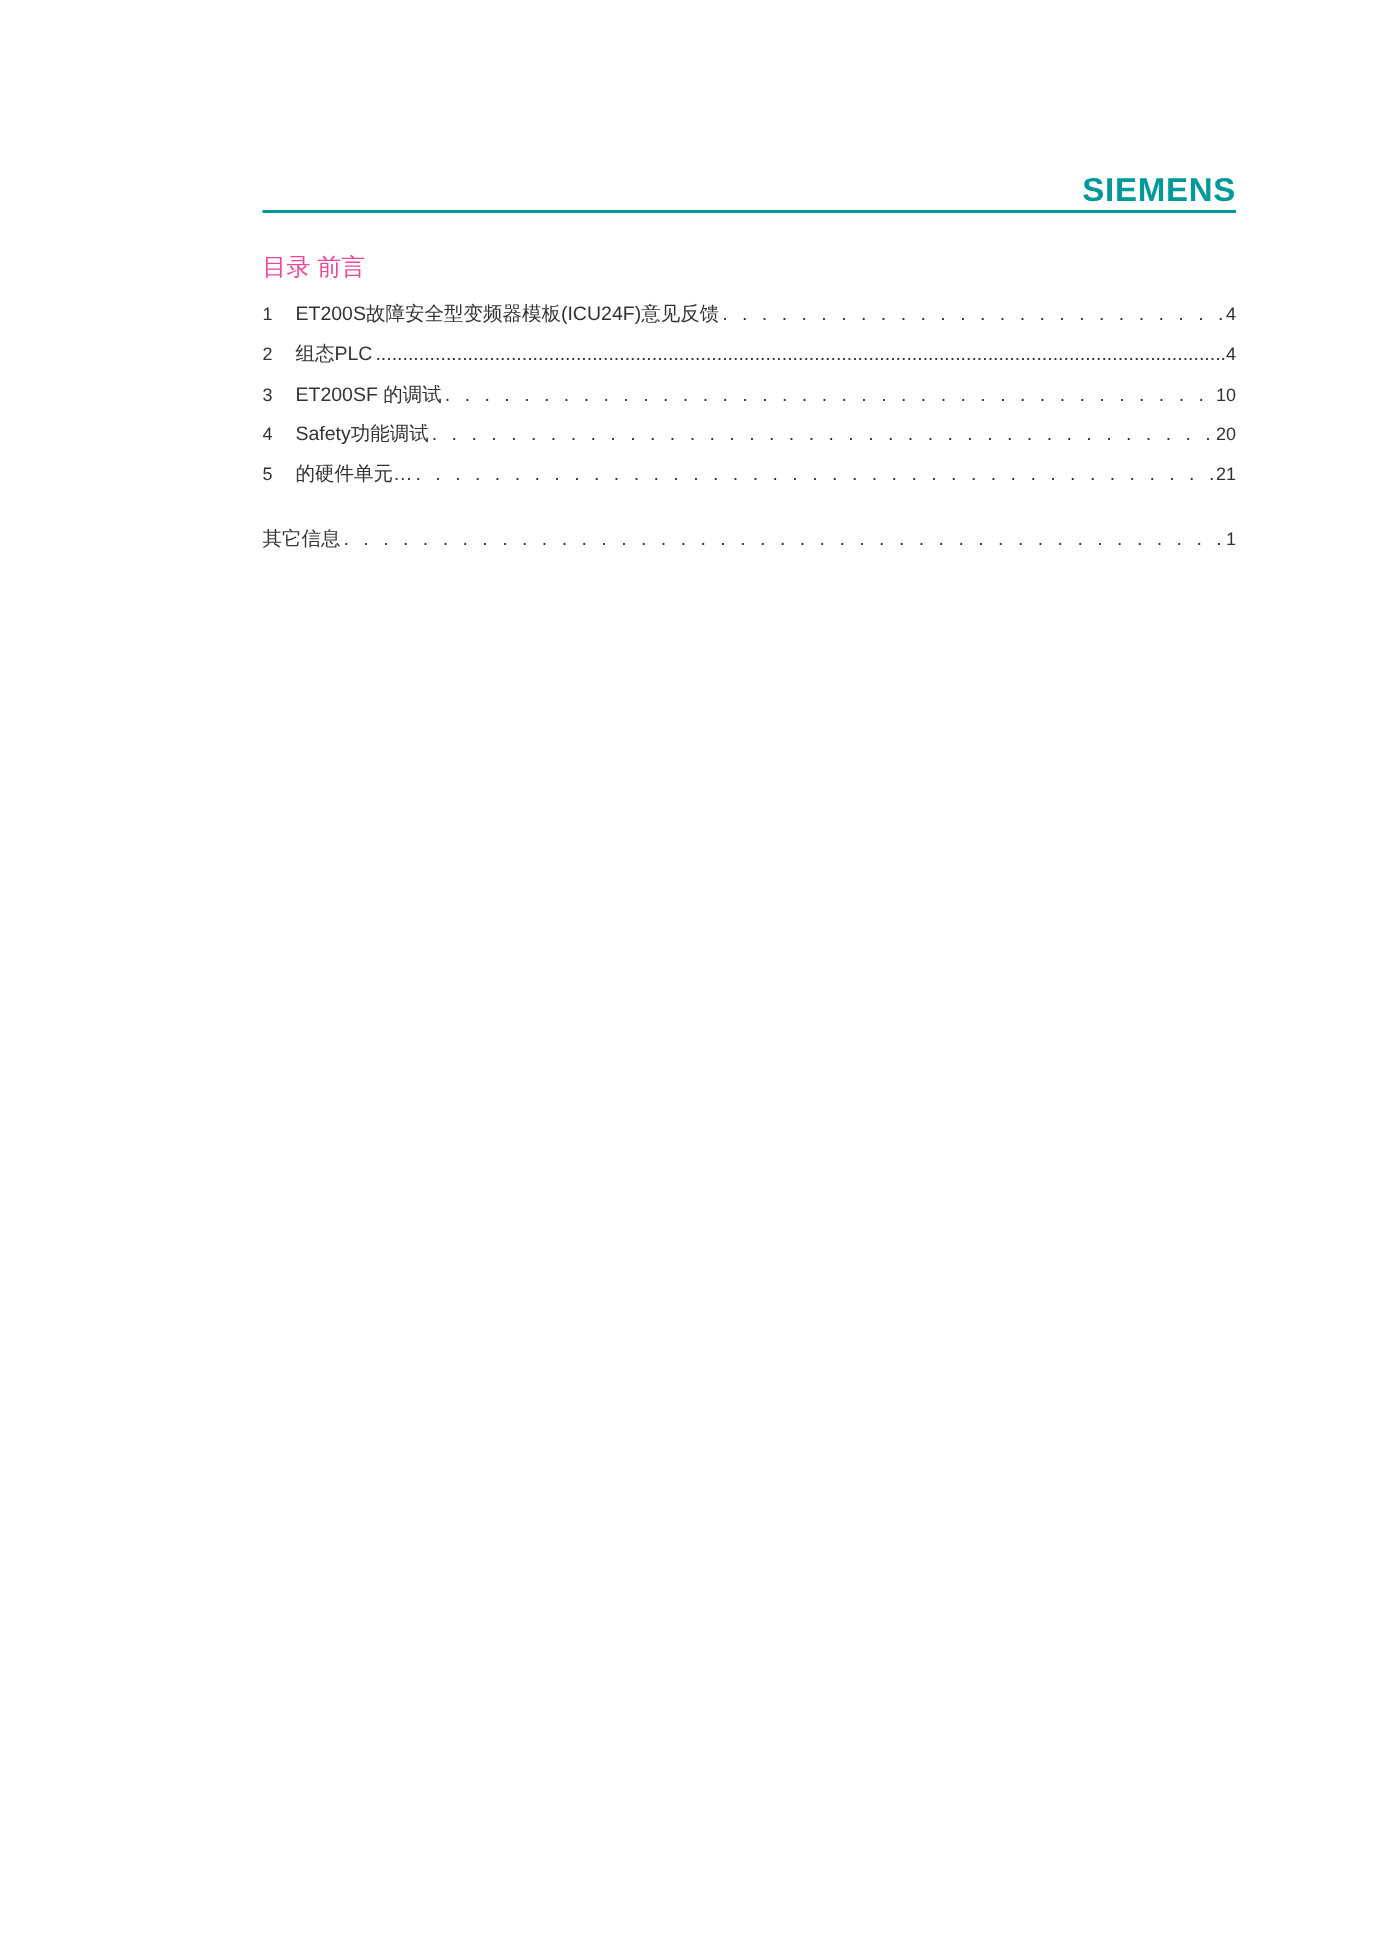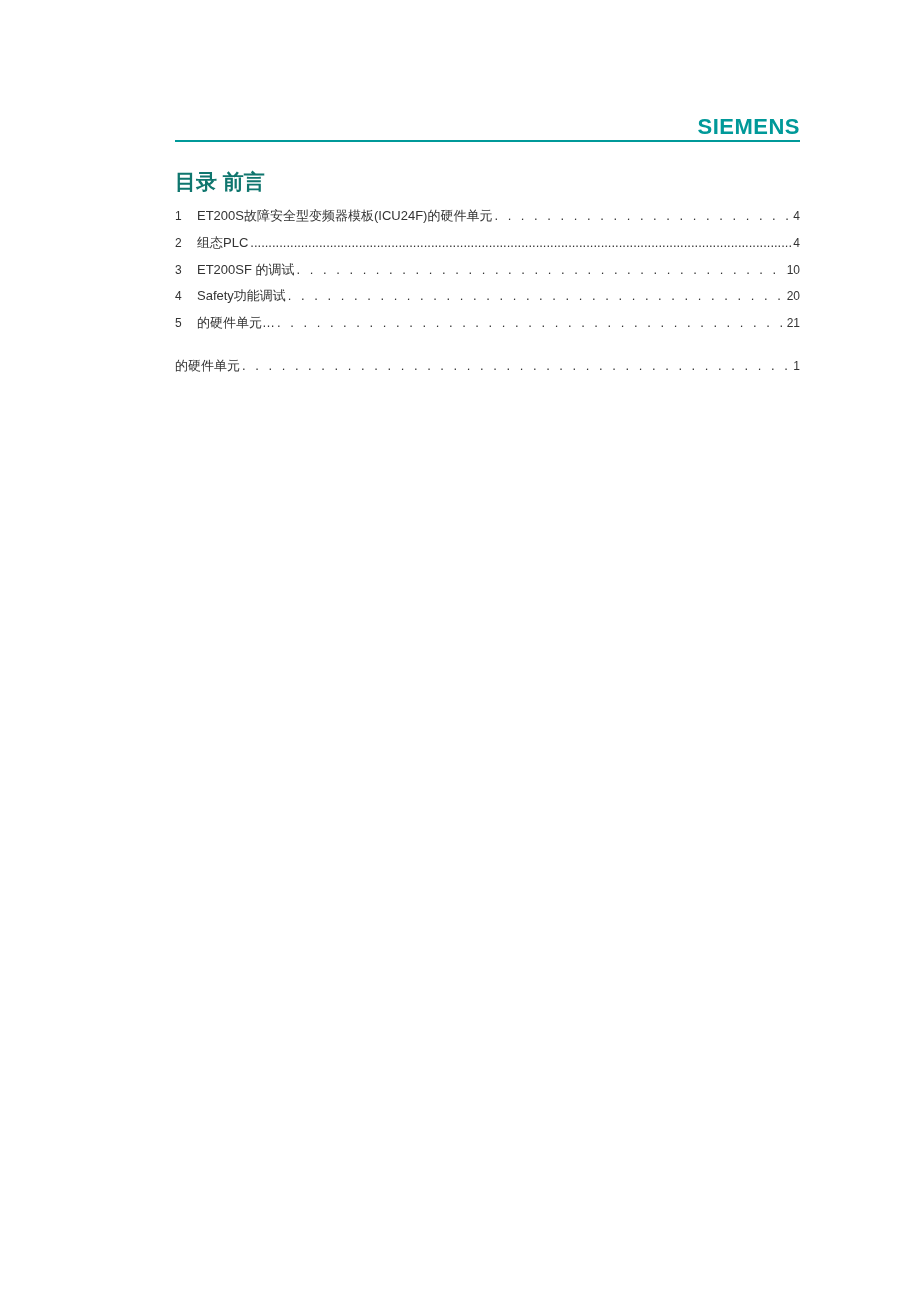--- a/index.html
+++ b/index.html
@@ -8,43 +8,43 @@
       box-sizing: border-box;
     }
     body {
       background: #ffffff;
       font-family: "Microsoft YaHei", "SimSun", Arial, sans-serif;
       width: 920px;
       height: 1301px;
       position: relative;
     }
     .page-container {
-      padding: 140px 120px 100px 175px;
+      padding: 140px 96px 100px 175px;
     }
     .header-rule {
       border-bottom: 2px solid #009999;
       margin-bottom: 4px;
       position: relative;
     }
     .brand {
       position: absolute;
       right: 0;
       top: -26px;
       color: #009999;
       font-family: Arial, sans-serif;
       font-weight: bold;
       font-size: 22px;
       letter-spacing: 0.5px;
     }
     .toc-heading {
-      font-size: 21px;
-      color: #0f766e;
+      font-size: 16px;
+      color: #ec4899;
       margin-top: 26px;
       margin-bottom: 10px;
-      font-weight: bold;
+      font-weight: normal;
     }
     .toc-list {
       list-style: none;
     }
     .toc-item {
       display: flex;
       align-items: baseline;
       font-size: 13px;
       color: #333;
       line-height: 1.6;
@@ -105,21 +105,21 @@
 <div class="page-container">
   <div class="header-rule">
     <div class="brand">SIEMENS</div>
   </div>
 
   <div class="toc-heading">目录  前言</div>
 
   <ul class="toc-list">
     <li class="toc-item">
       <span class="toc-num">1</span>
-      <span class="toc-title">ET200S故障安全型变频器模板(ICU24F)的硬件单元</span>
+      <span class="toc-title">ET200S故障安全型变频器模板(ICU24F)意见反馈</span>
       <span class="toc-leader">. . . . . . . . . . . . . . . . . . . . . . . . . . . . . . . . . . . . . . . . . . . . . . . . . . . . . . . . . . . . . . . . . . . . . . . . . . . . . . . . . . . . . . . . . . . . . . . . . . . . . . . . . . . . . . . . . . . . . . . . . . . . . . . . . . . . . . . . . . . . . . . . . . . . . .</span>
       <span class="toc-page">4</span>
     </li>
     <li class="toc-item">
       <span class="toc-num">2</span>
       <span class="toc-title">组态PLC</span>
       <span class="toc-leader dense">........................................................................................................................................................................................................................................................</span>
       <span class="toc-page">4</span>
     </li>
     <li class="toc-item">
@@ -137,18 +137,18 @@
     <li class="toc-item">
       <span class="toc-num">5</span>
       <span class="toc-title">的硬件单元…</span>
       <span class="toc-leader">. . . . . . . . . . . . . . . . . . . . . . . . . . . . . . . . . . . . . . . . . . . . . . . . . . . . . . . . . . . . . . . . . . . . . . . . . . . . . . . . . . . . . . . . . . . . . . . . . . . . . . . . . . . . . . . . . . . . . . . . . . . . . . . . . . . . . . . . . . . . . . . . . . . . . .</span>
       <span class="toc-page">21</span>
     </li>
   </ul>
 
   <div class="toc-feedback">
     <div class="feedback-item">
-      <span class="feedback-title">的硬件单元</span>
+      <span class="feedback-title">其它信息</span>
       <span class="feedback-leader">. . . . . . . . . . . . . . . . . . . . . . . . . . . . . . . . . . . . . . . . . . . . . . . . . . . . . . . . . . . . . . . . . . . . . . . . . . . . . . . . . . . . . . . . . . . . . . . . . . . . . . . . . . . . . . . . . . . . . . . . . . . . . . . . . . . . . . . . . . . . . . . . . . . . . .</span>
       <span class="feedback-page">1</span>
     </div>
   </div>
 </div>
 
 </body></html>

